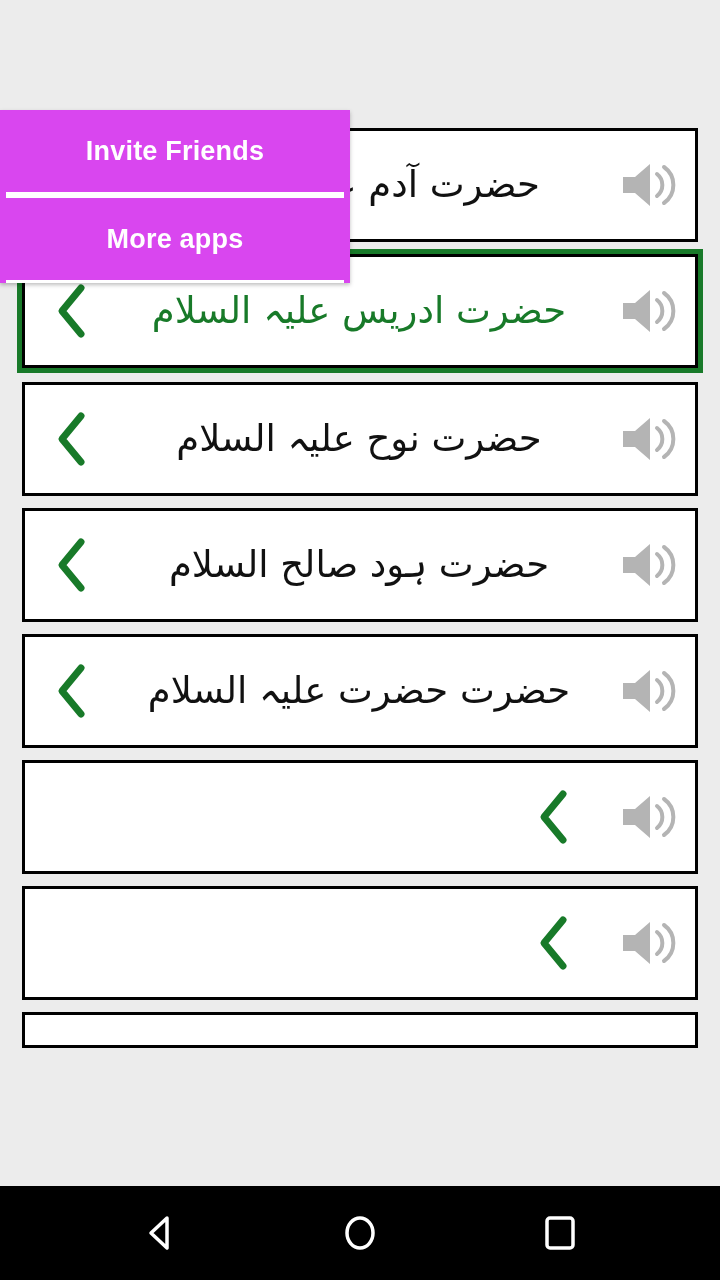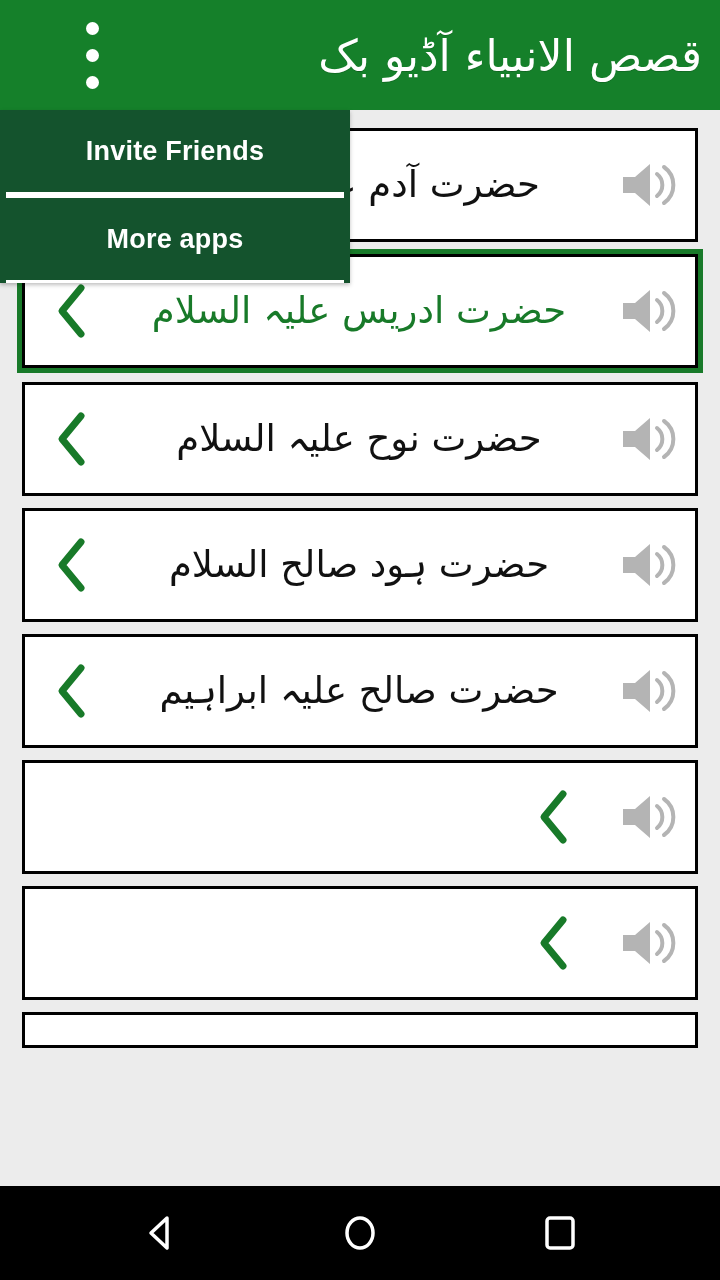--- a/index.html
+++ b/index.html
@@ -137,21 +137,21 @@
     height: 36px;
     overflow: hidden;
   }
 
   
   .popup {
     position: absolute;
     left: 0;
     top: 110px;
     width: 350px;
-    background: #14532d;
+    background: #d946ef;
     z-index: 40;
     box-shadow: 0 2px 4px rgba(0,0,0,0.25);
   }
   .popup-item {
     position: relative;
     height: 82px;
     display: flex;
     align-items: center;
     justify-content: center;
     color: #ffffff;
@@ -189,28 +189,20 @@
   .nav-back   { left: 100px; }
   .nav-home   { left: 300px; }
   .nav-recent { left: 500px; }
   .nav-btn svg { display: block; }
 </style>
 </head>
 <body>
 
 <div id="app">
 
-  <div class="appbar">
-    <div class="overflow-btn">
-      <span class="dot"></span>
-      <span class="dot"></span>
-      <span class="dot"></span>
-    </div>
-    <div class="appbar-title">قصص الانبیاء آڈیو بک</div>
-  </div>
 
   <div class="content">
     <div class="list" id="list-container">
         <div class="row">
           <div class="row-speaker">
             <svg width="60" height="52" viewBox="0 0 60 52" aria-hidden="true">
               <path d="M4 18 L16 18 L31 5 L31 47 L16 34 L4 34 Z" fill="#b4b4b4"></path>
               <path d="M38 15 A14 14 0 0 1 38 37" fill="none" stroke="#b4b4b4" stroke-width="4" stroke-linecap="round"></path>
               <path d="M45 8 A22 22 0 0 1 45 44" fill="none" stroke="#b4b4b4" stroke-width="4" stroke-linecap="round"></path>
             </svg>
@@ -268,21 +260,21 @@
           </div>
         </div>
         <div class="row">
           <div class="row-speaker">
             <svg width="60" height="52" viewBox="0 0 60 52" aria-hidden="true">
               <path d="M4 18 L16 18 L31 5 L31 47 L16 34 L4 34 Z" fill="#b4b4b4"></path>
               <path d="M38 15 A14 14 0 0 1 38 37" fill="none" stroke="#b4b4b4" stroke-width="4" stroke-linecap="round"></path>
               <path d="M45 8 A22 22 0 0 1 45 44" fill="none" stroke="#b4b4b4" stroke-width="4" stroke-linecap="round"></path>
             </svg>
           </div>
-          <div class="row-title">حضرت صالح علیہ ابراہیم</div>
+          <div class="row-title">حضرت حضرت علیہ السلام</div>
           <div class="row-chevron">
             <svg width="48" height="60" viewBox="0 0 48 60" aria-hidden="true">
               <path d="M32 7 L13 30 L32 53" fill="none" stroke="#187a29" stroke-width="7" stroke-linecap="round" stroke-linejoin="round"></path>
             </svg>
           </div>
         </div>
         <div class="row">
           <div class="row-speaker">
             <svg width="60" height="52" viewBox="0 0 60 52" aria-hidden="true">
               <path d="M4 18 L16 18 L31 5 L31 47 L16 34 L4 34 Z" fill="#b4b4b4"></path>

